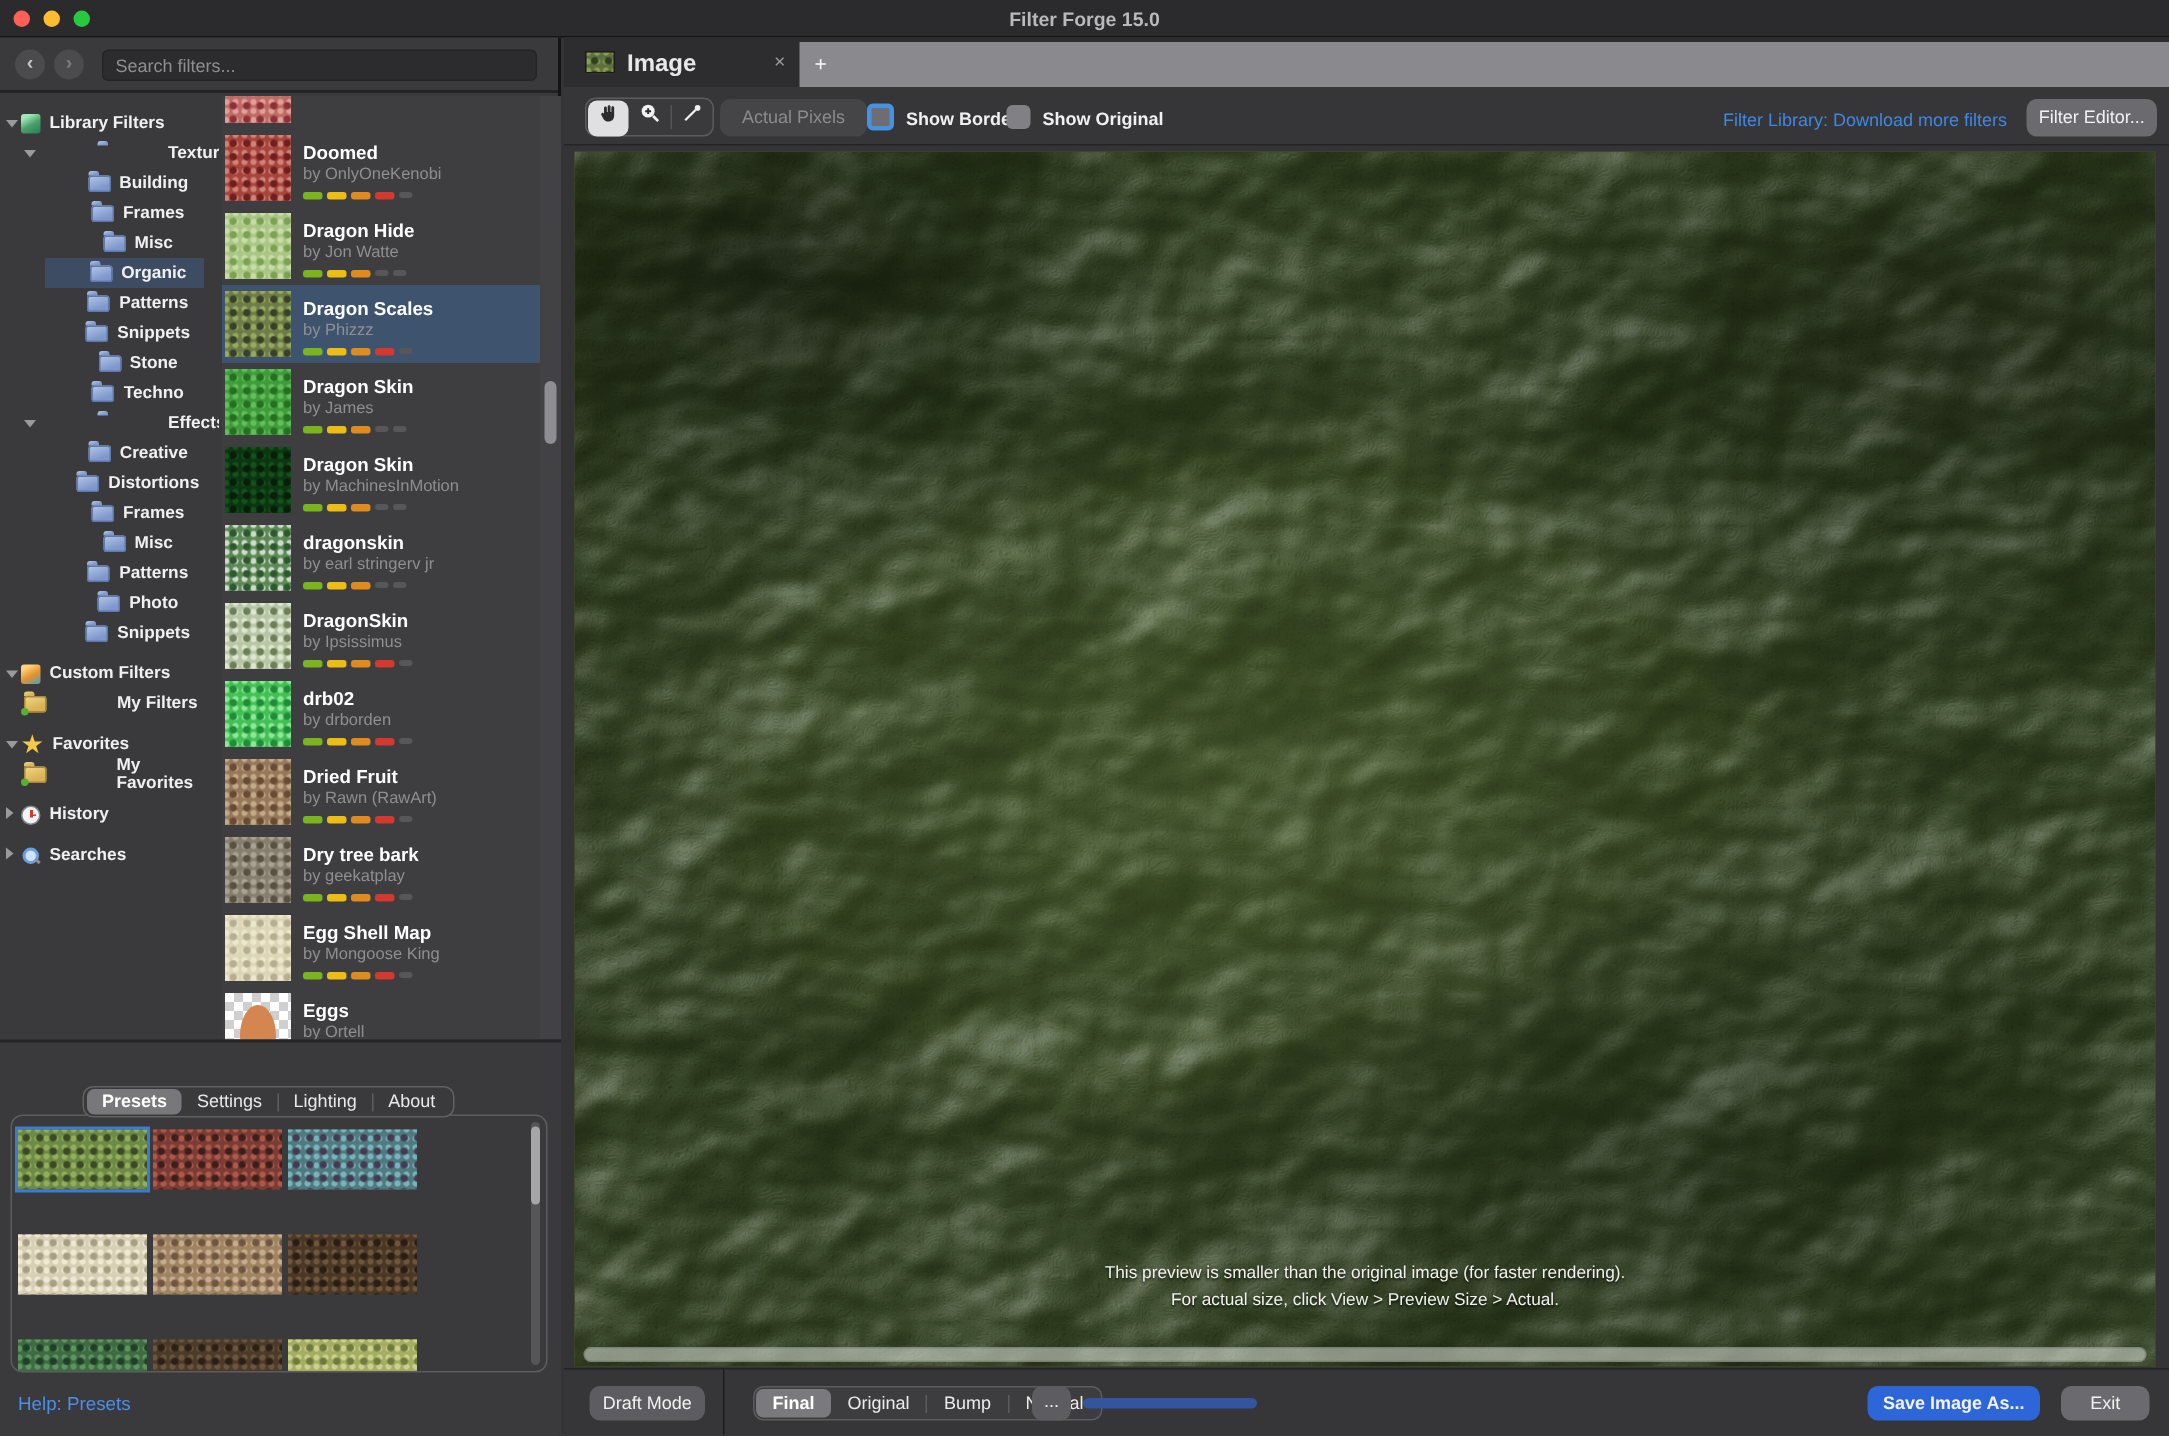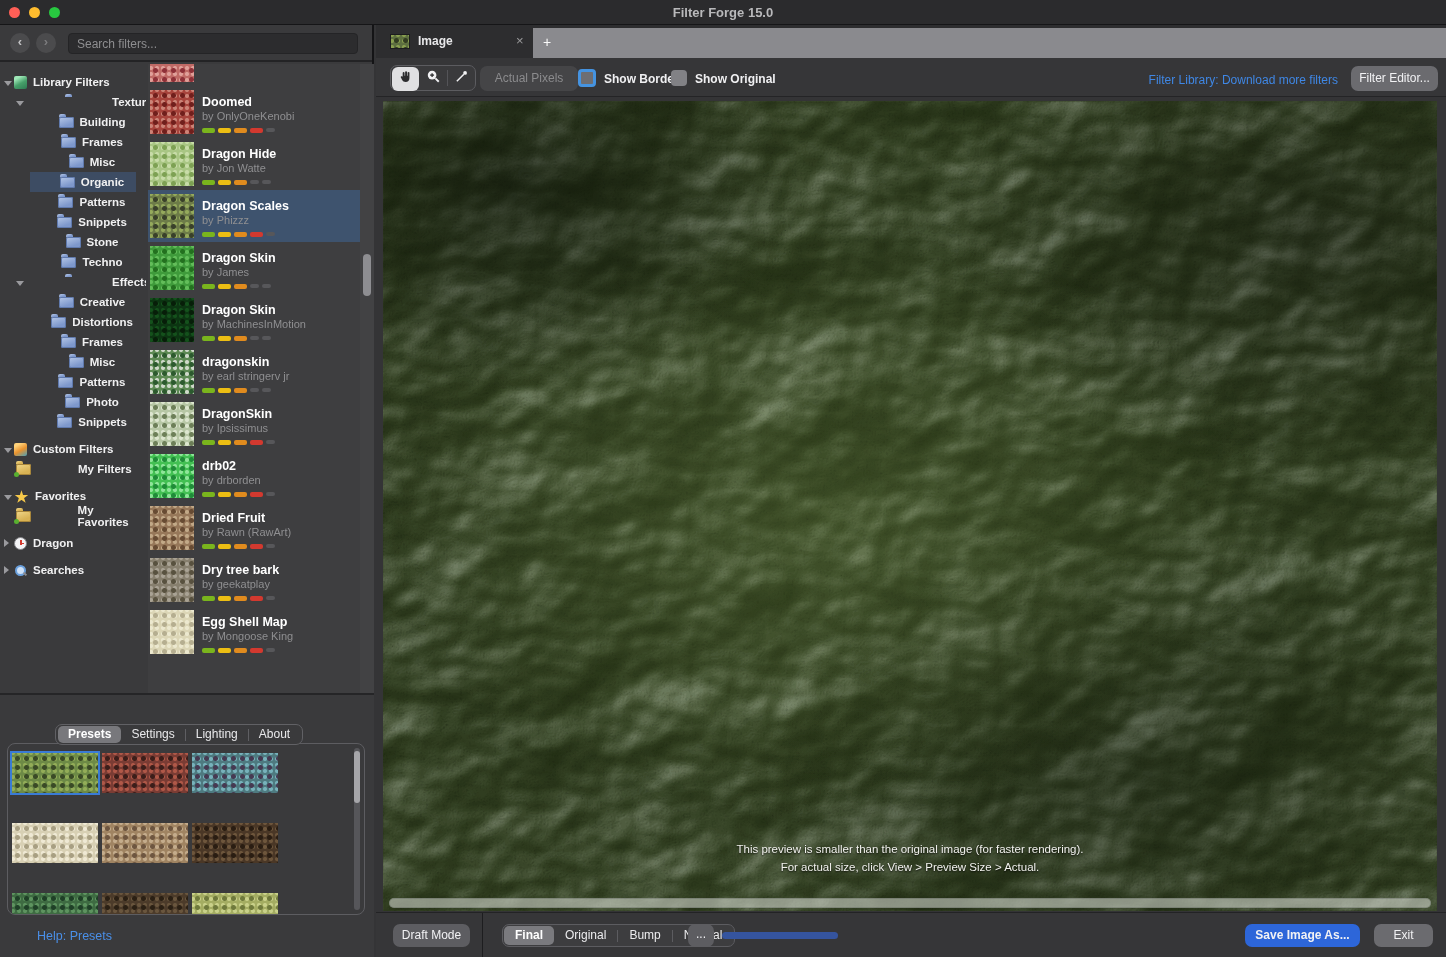--- a/index.html
+++ b/index.html
@@ -76,27 +76,27 @@
   .ptabs{ position:absolute; left:55px; top:29px; height:21px; display:flex; align-items:center; background:#3a3a3c;
     border:1px solid #616165; border-radius:7px; padding:0 2px; z-index:2;}
   .ptab{ padding:0 10px; font-size:12px; color:#e9e9eb; line-height:17px;}
   .ptab.selected{ background:#78787c; border-radius:5px; color:#ffffff; font-weight:bold;}
   .psep{ width:1px; height:12px; background:#5f5f63;}
   .ppanel{ position:absolute; left:7px; top:48px; width:358px; height:172px; border:1px solid #5d5d61; border-radius:8px; overflow:hidden;}
   .pcell{ position:absolute; width:86px; height:40px;}
   .pcell.selected{ outline:2px solid #3a7bd5; outline-offset:0;}
   .pscroll-track{ position:absolute; right:4px; top:4px; bottom:4px; width:6px; background:#56565a; border-radius:3px;}
   .pscroll-thumb{ position:absolute; right:4px; top:7px; width:6px; height:52px; background:#a6a6aa; border-radius:3px;}
-  .help-link{ position:absolute; left:12px; bottom:14px; font-size:12.5px; color:#4a8fe8;margin-left:25px;}
+  .help-link{ position:absolute; left:12px; bottom:14px; font-size:12.5px; color:#4a8fe8;}
 
   
   .main{ position:absolute; left:376px; top:25px; width:1070px; height:932px; background:#343436;}
   .tabstrip{ position:absolute; left:0; top:0; width:100%; height:33px; background:#2d2d2f;}
   .tabthumb{ position:absolute; left:14px; top:9px; width:20px; height:15px; border:1px solid #1c1c1e;}
-  .tablabel{ position:absolute; left:42px; top:9px; font-size:12px; font-weight:bold; color:#e8e8ea;}
+  .tablabel{ position:absolute; left:42px; top:9px; font-size:16px; font-weight:bold; color:#e8e8ea;}
   .tabclose{ position:absolute; left:140px; top:8px; font-size:13px; color:#9a9a9c;}
   .inactive-strip{ position:absolute; left:157px; right:0; top:3px; bottom:0; background:#8a8a8e;}
   .newtab{ position:absolute; left:10px; top:6px; font-size:14px; color:#fafafa;}
 
   .toolbar{ position:absolute; left:0; top:33px; width:100%; height:39px; background:#363638; border-bottom:1px solid #242426;}
   .tools{ position:absolute; left:14px; top:7px; width:86px; height:26px; border:1px solid #5c5c60; border-radius:7px;
     background:#3a3a3c; display:flex;}
   .tool{ width:28px; height:24px; display:flex; align-items:center; justify-content:center;}
   .tool.selected{ background:#e0e0e2; border-radius:6px; margin:1px;}
   .tsep{ width:1px; height:16px; background:#545458; align-self:center;}
@@ -244,21 +244,21 @@
           <span class="ic star-ic">★</span>
           <span>Favorites</span>
         </div>
       <div class="trow lvl1">
           <span class="ic folder-yellow"></span>
           <span>My Favorites</span>
         </div>
       <div class="trow lvl0 mt6">
           <span class="exp closed"></span>
           <span class="ic clock-ic"></span>
-          <span>Dragon</span>
+          <span>History</span>
         </div>
       <div class="trow lvl0 mt6">
           <span class="exp closed"></span>
           <span class="ic mag-ic"></span>
           <span>Searches</span>
         </div>
     </div>
 
     <div class="flist">
       <div class="flist-items">
@@ -411,20 +411,29 @@
           <div class="fmeta">
               <div class="ftitle">Egg Shell Map</div>
             <div class="fauthor">by Mongoose King</div>
             <div class="rating" data-colored="4">
                 <span class="s1"></span>
                 <span class="s2"></span>
                 <span class="s3"></span>
                 <span class="s4"></span>
                 <span class="s5"></span>
               </div>
+            </div>
+        </div>
+        <div class="fitem">
+          <div class="thumb checker">
+              <span class="egg" style="background: rgb(213, 133, 79);"></span>
+            </div>
+          <div class="fmeta">
+              <div class="ftitle">Eggs</div>
+            <div class="fauthor">by Ortell</div>
             </div>
         </div>
       </div>
       <div class="vtrack">
           <div class="vthumb"></div>
         </div>
     </div>
 
     <div class="bottomleft">
       <div class="ptabs">

